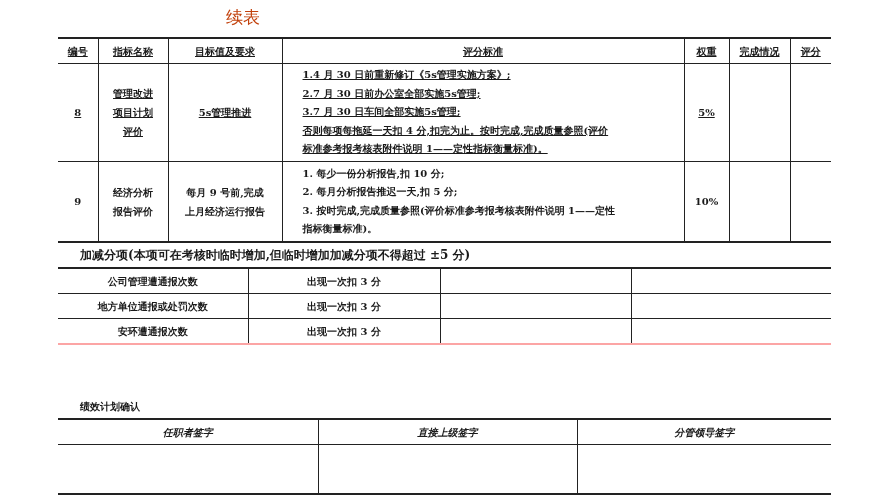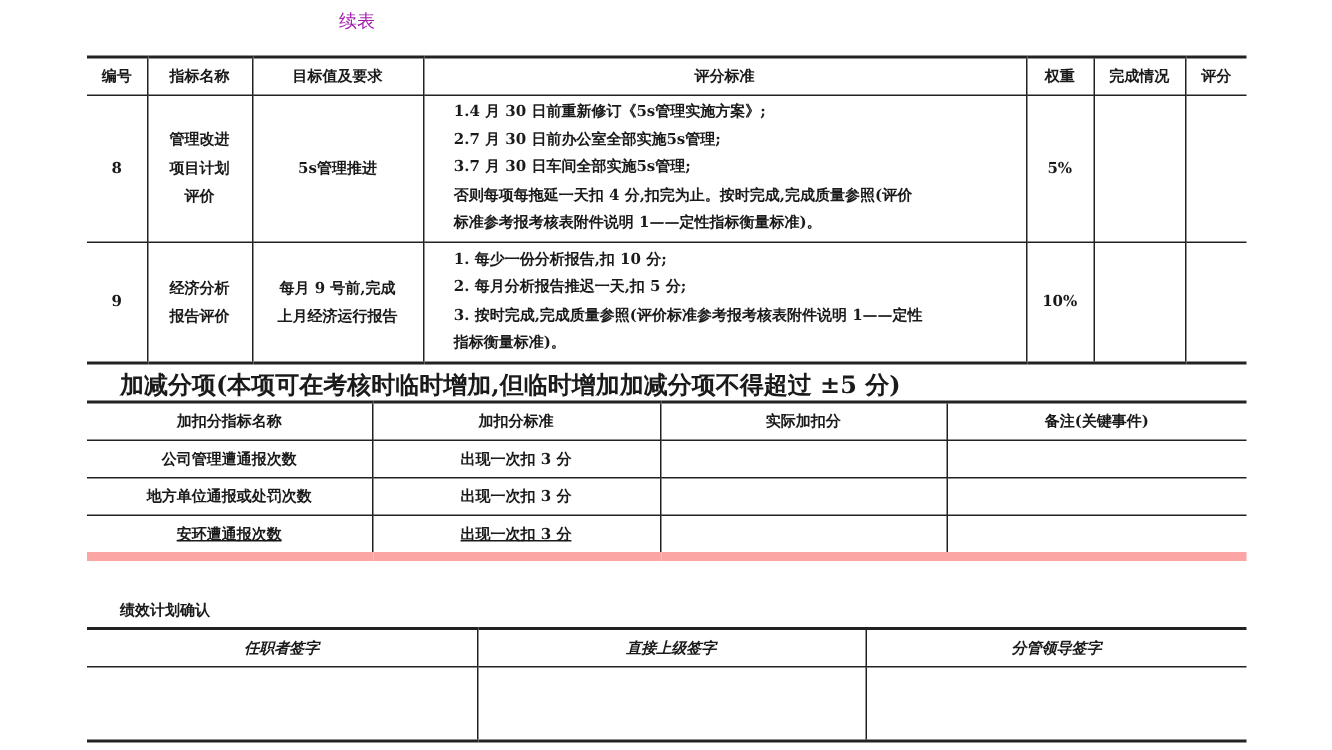--- a/index.html
+++ b/index.html
@@ -1,34 +1,34 @@
 <!DOCTYPE html>
 <html><head>
 <meta charset="utf-8">
 <style>
   html,body{margin:0;padding:0;background:#fff;}
   body{width:888px;height:500px;position:relative;overflow:hidden;
        font-family:"DejaVu Serif","Liberation Serif",serif;color:#1a1a1a;}
-  .title{position:absolute;left:226px;top:6px;font-size:12px;font-family:"DejaVu Sans","Liberation Sans",sans-serif;color:#a21caf;}
+  .title{position:absolute;left:226px;top:6px;font-size:17px;font-family:"DejaVu Sans","Liberation Sans",sans-serif;color:#c2410c;}
   table{border-collapse:collapse;position:absolute;table-layout:fixed;}
   td{border:1px solid #222;font-size:10px;font-weight:bold;text-align:center;vertical-align:middle;padding:0;line-height:19px;}
   .main{left:58px;top:37px;width:773px;}
-  .main tr.hdr td{height:24px;}
-  .main tr.r8 td{height:97px;}
+  .main tr.hdr td{height:24px;text-decoration:underline;}
+  .main tr.r8 td{height:97px;text-decoration:underline;}
   .main tr.r9 td{height:79px;}
   .main td.left{text-align:left;padding-left:20px;line-height:18.5px;}
   .main td:first-child, .adj td:first-child, .sig td:first-child{border-left:none;}
   .main td:last-child, .adj td:last-child, .sig td:last-child{border-right:none;}
   .main tr.hdr td{border-top:2px solid #222;}
   .main tr.r9 td{border-bottom:2px solid #222;margin-left:29px;}
-  .adj-label{position:absolute;left:80px;top:247px;font-size:16px;font-weight:bold;}
+  .adj-label{position:absolute;left:80px;top:247px;font-size:12px;font-weight:bold;}
   .adj{left:58px;top:267px;width:773px;}
   .adj td{height:24px;}
   .adj tr:first-child td{border-top:2px solid #222;}
-  .adj tr:last-child td{border-bottom:6px solid #fca5a5;text-decoration:underline;}
+  .adj tr:last-child td{border-bottom:2px solid #fca5a5;}
   .sig-label{position:absolute;left:80px;top:400px;font-size:10px;font-weight:bold;}
   .sig{left:58px;top:418px;width:773px;}
   .sig tr.h td{height:24px;border-top:2px solid #222;font-style:italic;}
   .sig tr.b td{height:48px;border-bottom:2px solid #222;}
 </style>
 </head>
 <body>
 
 <div class="title">续表</div>
 
@@ -97,26 +97,20 @@
 <div class="adj-label">加减分项(本项可在考核时临时增加,但临时增加加减分项不得超过 ±5 分)</div>
 
 <table class="adj">
   <colgroup>
     <col style="width:190px">
       <col style="width:192px">
       <col style="width:191px">
       <col style="width:200px">
   </colgroup>
   <tbody>
-      <tr>
-    <td>加扣分指标名称</td>
-    <td>加扣分标准</td>
-    <td>实际加扣分</td>
-    <td>备注(关键事件)</td>
-  </tr>
   <tr>
     <td>公司管理遭通报次数</td>
     <td>出现一次扣 3 分</td>
     <td></td>
     <td></td>
   </tr>
   <tr>
     <td>地方单位通报或处罚次数</td>
     <td>出现一次扣 3 分</td>
     <td></td>

